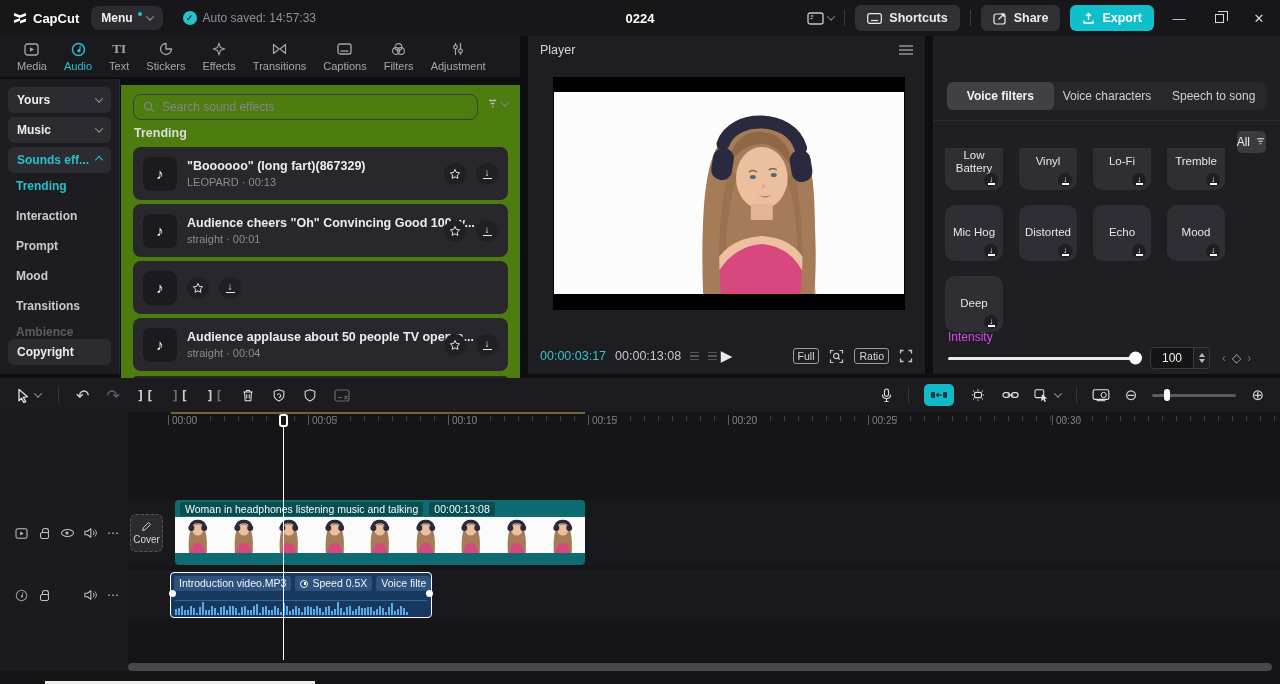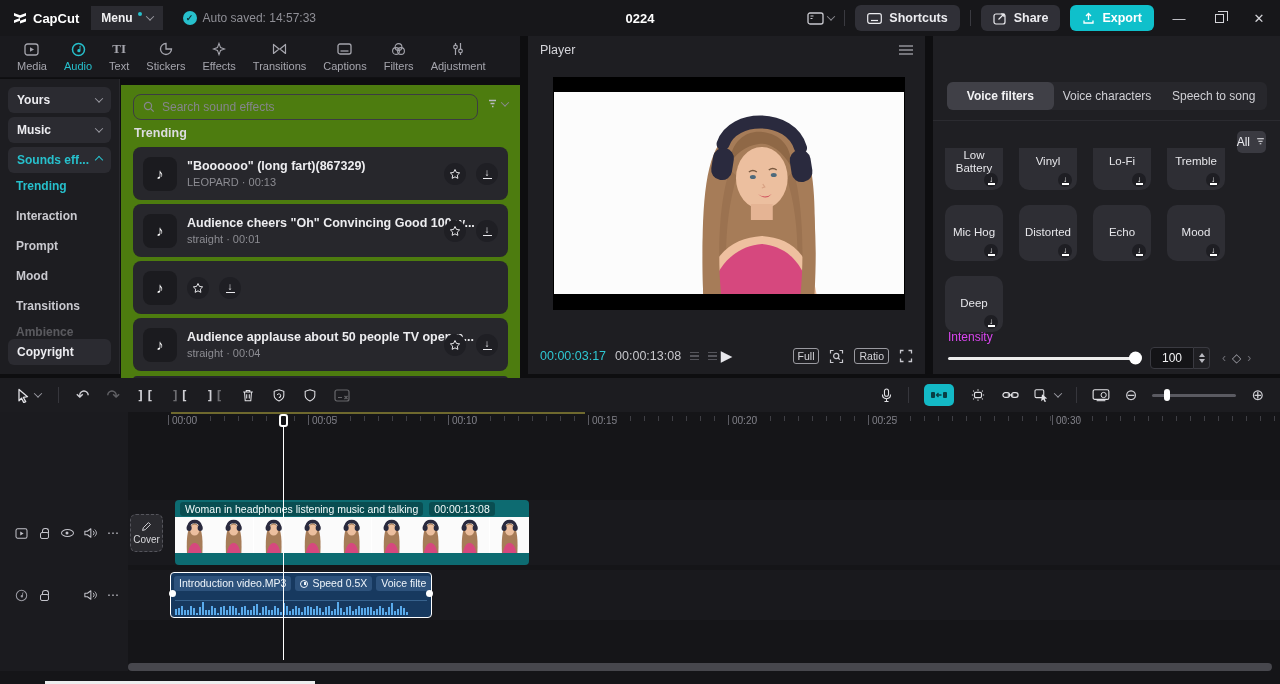--- a/index.html
+++ b/index.html
@@ -2,21 +2,21 @@
 <html><head>
 <meta charset="utf-8">
 <style>
   *{margin:0;padding:0;box-sizing:border-box}
   html,body{width:1280px;height:684px}
   body{position:relative;background:#0e0e10;font-family:"Liberation Sans",sans-serif;color:#ddd;overflow:hidden;font-size:12px}
   svg{display:block}
   
   .titlebar{position:absolute;left:0;top:0;width:1280px;height:36px;background:#17171a;display:flex;align-items:center;z-index:30}
   .logo{display:flex;align-items:center;gap:5px;padding:0 12px;color:#fff;font-weight:700;font-size:13px}
-  .menu-btn{background:#2b2b31;border-radius:0;height:24px;padding:0 10px;display:flex;align-items:center;gap:5px;font-weight:700;color:#f0f0f2;cursor:pointer}
+  .menu-btn{background:#2b2b31;border-radius:8px;height:24px;padding:0 10px;display:flex;align-items:center;gap:5px;font-weight:700;color:#f0f0f2;cursor:pointer}
   .menu-dot{width:4px;height:4px;border-radius:50%;background:#27c0cc;margin-top:-8px}
   .autosave{display:flex;align-items:center;gap:6px;color:#8f8f96;margin-left:20px;font-size:12px}
   .check-circle{width:14px;height:14px;border-radius:50%;background:#27c0cc;color:#0d2d30;font-size:9px;display:flex;align-items:center;justify-content:center;font-weight:700}
   .proj-title{position:absolute;left:50%;transform:translateX(-50%);font-weight:700;color:#fff;font-size:13px}
   .tb-right{margin-left:auto;display:flex;align-items:center;gap:10px;padding-right:6px}
   .tb-sep{width:1px;height:16px;background:#3a3a40}
   .btn-dark{background:#303037;border-radius:6px;height:26px;padding:0 12px;display:flex;align-items:center;gap:7px;color:#ececf0;font-weight:700;font-size:12.5px;cursor:pointer}
   .btn-export{background:#0fc0cb;color:#fff}
   .winbtn{width:30px;height:36px;display:flex;align-items:center;justify-content:center;color:#d4d4d9;font-size:13px;cursor:pointer}
   .restore-glyph{width:9px;height:9px;border:1.2px solid #d4d4d9;position:relative;background:#17171a}
@@ -112,21 +112,21 @@
   .ruler-label{position:absolute;top:3px;display:flex;gap:3px;font-size:10px;color:#808088;align-items:flex-start}
   .ruler-label::before{content:"";width:1px;height:10px;background:#5a5a61;display:inline-block}
   .range-line{position:absolute;left:171px;top:34px;width:414px;height:2px;background:#6f692e;z-index:2}
   .track-icons{position:absolute;display:flex;gap:9px;align-items:center;color:#c3c3ca;z-index:4}
   .tico{width:14px;height:14px;display:flex;align-items:center;justify-content:center;cursor:pointer}
   .lock-ic{width:9px;height:7px;border:1.2px solid currentColor;border-radius:2px;position:relative;margin-top:4px}
   .lock-ic::before{content:"";position:absolute;width:5px;height:4px;border:1.2px solid currentColor;border-bottom:none;border-radius:3px 3px 0 0;top:-5px;left:1px}
   .eye-ic{width:13px;height:8px;border:1.2px solid currentColor;border-radius:50%;position:relative}
   .eye-ic::after{content:"";position:absolute;left:50%;top:50%;transform:translate(-50%,-50%);width:3px;height:3px;border-radius:50%;background:currentColor}
   .cover-btn{position:absolute;left:130px;top:136px;width:33px;height:38px;background:#2a2a2f;border:1px dashed #55555c;border-radius:6px;display:flex;flex-direction:column;align-items:center;justify-content:center;gap:2px;color:#d8d8dc;font-size:10px;cursor:pointer;z-index:4}
-  .vclip{position:absolute;left:175px;top:122px;width:354px;height:65px;border-radius:4px;overflow:hidden;z-index:4;cursor:pointer}
+  .vclip{position:absolute;left:175px;top:122px;width:410px;height:65px;border-radius:4px;overflow:hidden;z-index:4;cursor:pointer}
   .vclip-head{height:17px;background:#0d6b71;display:flex;align-items:center;gap:6px;padding:0 5px}
   .vclip-chip{background:rgba(0,0,0,.28);border-radius:3px;font-size:10.5px;color:#f2fafa;padding:0 5px;line-height:14px;white-space:nowrap}
   .vclip-body{height:36px;background:#fff;display:flex}
   .vclip-body svg{flex:1;height:36px}
   .vclip-foot{height:12px;background:#0d6b71}
   .aclip{position:absolute;left:170px;top:194px;width:262px;height:46px;background:#17395f;border:1.5px solid #fff;border-radius:4px;z-index:4;cursor:pointer}
   .aclip-inner{position:absolute;inset:0;overflow:hidden;border-radius:3px}
   .aclip-chips{display:flex;gap:4px;padding:3px 3px 0 3px}
   .aclip-chip{background:#2d527c;border-radius:3px;font-size:10.5px;color:#eef4fa;padding:0 5px;line-height:15px;height:15px;white-space:nowrap;display:flex;align-items:center;gap:4px;flex:none}
   .clock-ic{width:8px;height:8px;border:1.2px solid #eef4fa;border-radius:50%;position:relative}

